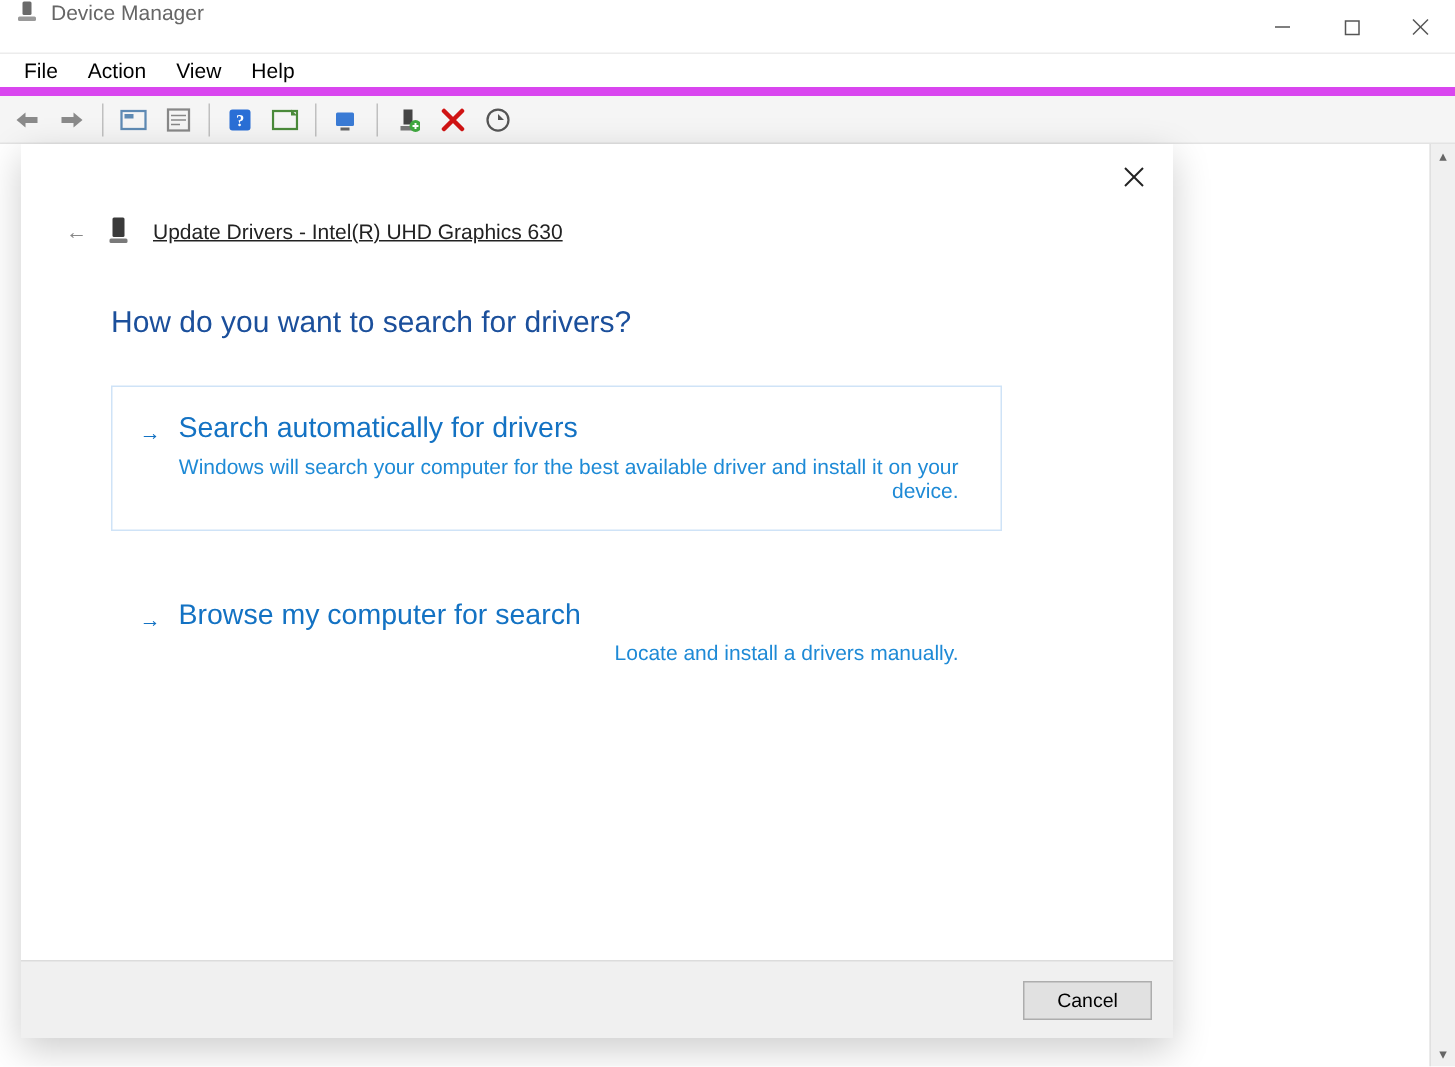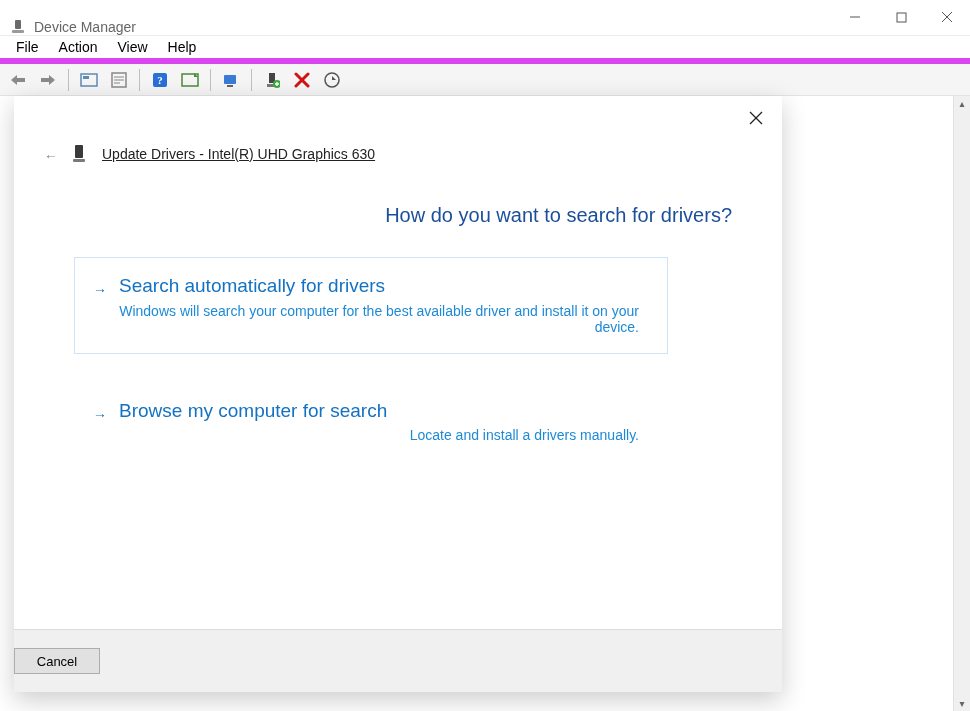--- a/index.html
+++ b/index.html
@@ -6,21 +6,21 @@
   html, body { margin: 0; padding: 0; }
   body {
     width: 970px; height: 711px;
     font-family: "Segoe UI", Tahoma, sans-serif;
     font-size: 13px; color: #000; background: #fff;
     overflow: hidden; position: relative;
   }
 
   
   .dm-titlebar {
-    height: 36px; display: flex; align-items: flex-end;
+    height: 36px; display: flex; align-items: flex-start;
     border-bottom: 1px solid #ececec;
   }
   .dm-titlebar .app-icon {
     width: 16px; height: 16px; margin: 0 8px 0 10px;
     display: flex; align-items: flex-end; justify-content: center;
     position: relative;
   }
   .dm-titlebar .app-icon svg { display: block; }
   .dm-titlebar .title {
     color: #666; font-size: 14px; flex: 1 1 auto;
@@ -84,21 +84,20 @@
   }
   .wizard .back-arrow { color: #888; font-size: 14px; width: 14px; }
   .wizard .device-icon { width: 16px; height: 20px; }
   .wizard .header .title {
     font-size: 14px; color: #222; text-decoration: underline;
   }
 
   .wizard .question {
     font-size: 20px; color: #1b4f9b;
     padding: 30px 50px 30px 60px;
-    text-align: right;
   }
 
   .options { padding: 0 40px 0 60px; }
 
   .option {
     border: 1px solid transparent;
     padding: 16px 20px 18px 18px;
     margin-bottom: 28px; width: 594px;
     display: flex; gap: 12px;
     cursor: pointer;
@@ -110,23 +109,23 @@
   .option .body { flex: 1; }
   .option .body .title {
     color: #1372c3; font-size: 19px; line-height: 1.3;
   }
   .option .body .desc {
     color: #1e8ad6; font-size: 14px; margin-top: 4px; max-width: 520px; text-align: right;
   }
 
   .wizard .footer {
     position: absolute; left: 0; right: 0; bottom: 0;
-    height: 63px; border-top: 1px solid #dcdcdc;
+    height: 52px; border-top: 1px solid #dcdcdc;
     background: #f0f0f0;
-    display: flex; justify-content: flex-start; align-items: center;
+    display: flex; justify-content: flex-end; align-items: center;
     padding-right: 14px;
   }
   .btn {
     min-width: 86px; height: 26px;
     background: #e1e1e1; border: 1px solid #adadad;
     font-size: 13px; display: flex; align-items: center; justify-content: center;
     padding: 0 14px;
   }
 </style>
 </head>

